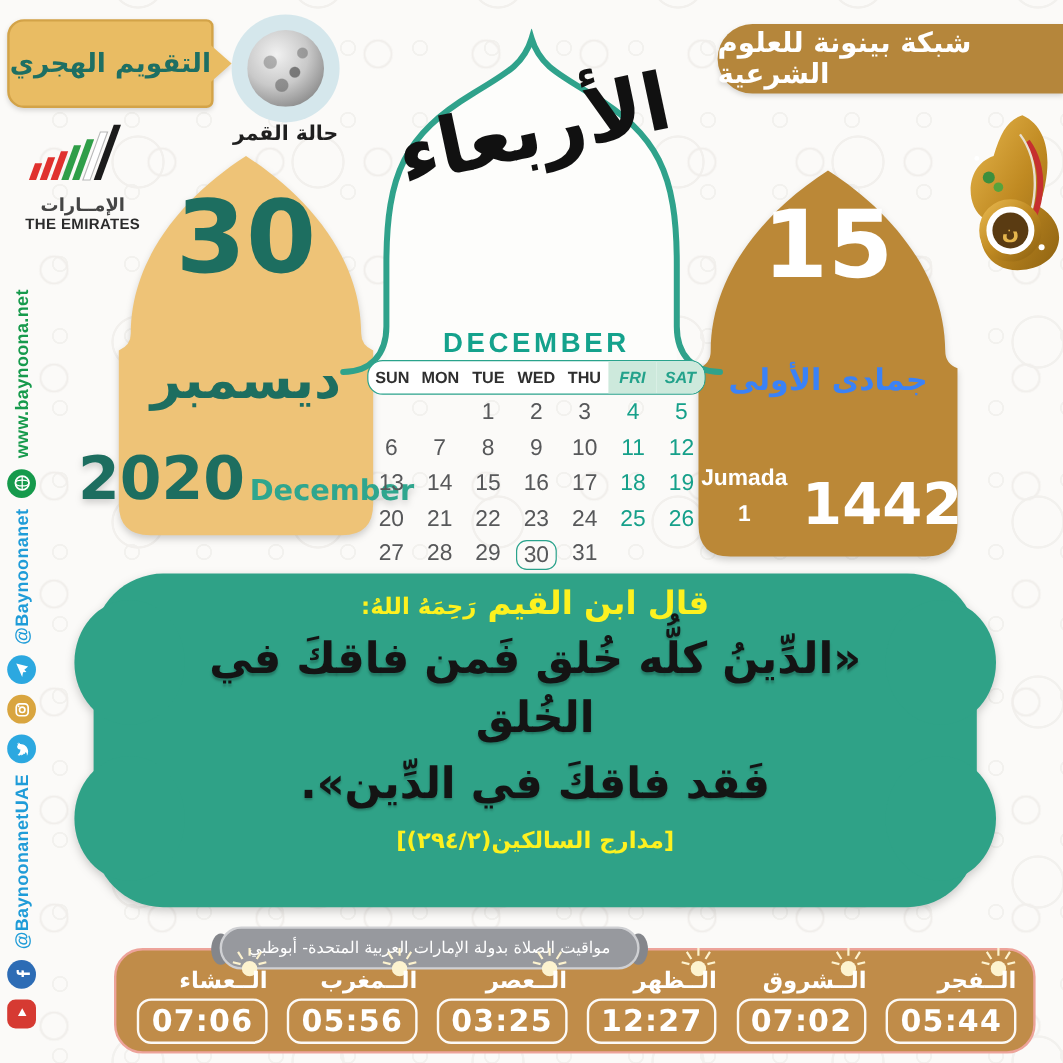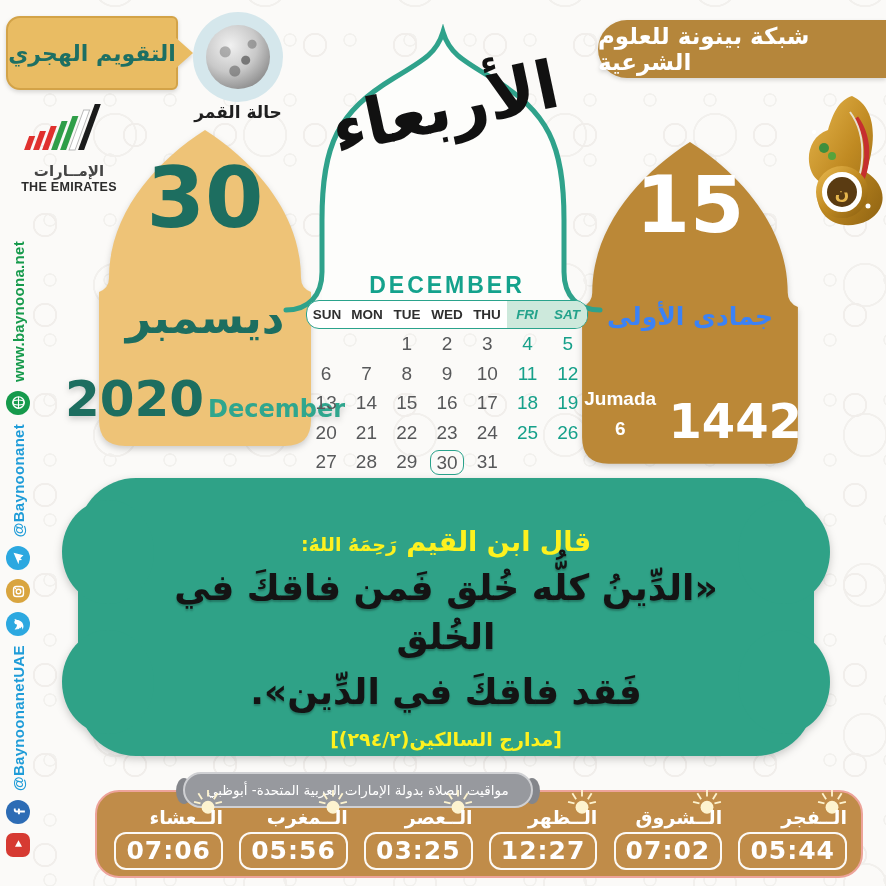--- a/index.html
+++ b/index.html
@@ -82,21 +82,21 @@
   .cal-row .day.we{color:#16a08a;}
   .cal-row .today{border:1.5px solid #2aa38c;border-radius:9px;padding:0 5px;line-height:23px;display:inline-block;}
 
   
   .quote-panel{left:78px;top:478px;width:736px;height:278px;filter:drop-shadow(0 3px 4px rgba(0,0,0,.2));}
   .qp-bg{position:absolute;inset:0;background:#2fa287;border-radius:58px;}
   .qp-bg::before,.qp-bg::after,.qp-lobes::before,.qp-lobes::after{content:"";position:absolute;width:92px;height:104px;
     border-radius:50%;background:#2fa287;}
   .qp-bg::before{left:-16px;top:22px;} .qp-bg::after{left:-16px;bottom:22px;}
   .qp-lobes::before{right:-16px;top:22px;} .qp-lobes::after{right:-16px;bottom:22px;}
-  .qp-content{position:absolute;inset:0;display:flex;flex-direction:column;align-items:center;justify-content:flex-end;
+  .qp-content{position:absolute;inset:0;display:flex;flex-direction:column;align-items:center;justify-content:flex-start;
     gap:7px;padding:10px 90px 6px;box-sizing:border-box;text-align:center;}
   .q-head{color:#fdf11f;font-weight:bold;font-size:27px;}
   .q-head .hon{font-size:19px;}
   .q-line{color:#141414;font-weight:bold;font-size:36px;line-height:1.35;text-shadow:0 2px 2px rgba(0,0,0,.25);}
   .q-src{color:#fdf11f;font-weight:bold;font-size:19px;margin-top:4px;}
 
   
   .prayer-bar{left:95px;top:790px;width:768px;height:88px;background:#c08c49;border:2px solid #eda39a;
     border-radius:24px;box-sizing:border-box;}
   .p-title{position:absolute;left:86px;top:-20px;height:36px;padding:0 22px;background:#97999e;
@@ -192,21 +192,21 @@
     </div>
   </div>
 
   <div class="arch arch-right">
     <svg viewBox="0 0 220 320">
       <path d="M110 2 C60 34 14 86 14 150 Q14 160 4 164 L4 292 Q4 318 30 318 L190 318 Q216 318 216 292 L216 164 Q206 160 206 150 C206 86 160 34 110 2 Z" fill="#bb8837"></path>
     </svg>
     <div class="txt h-day">15</div>
     <div class="txt h-month-ar">جمادى الأولى</div>
     <div class="txt h-year-row">
-      <span class="h-month-en">Jumada 6</span>
+      <span class="h-month-en">Jumada 1</span>
       <span class="h-year">1442</span>
     </div>
   </div>
 
   <div class="center-arch">
     <svg viewBox="0 0 330 292">
       <path d="M44 286 L44 196 C44 120 60 88 116 54 C148 35 159 28 165 8 C171 28 182 35 214 54 C270 88 286 120 286 196 L286 286 Z" fill="#fdfdfb"></path>
       <path d="M8 286 C30 286 44 272 44 248 L44 196 C44 120 60 88 116 54 C148 35 159 28 165 8 C171 28 182 35 214 54 C270 88 286 120 286 196 L286 248 C286 272 300 286 322 286" fill="none" stroke="#2fa28b" stroke-width="5" stroke-linecap="round"></path>
     </svg>
   </div>

